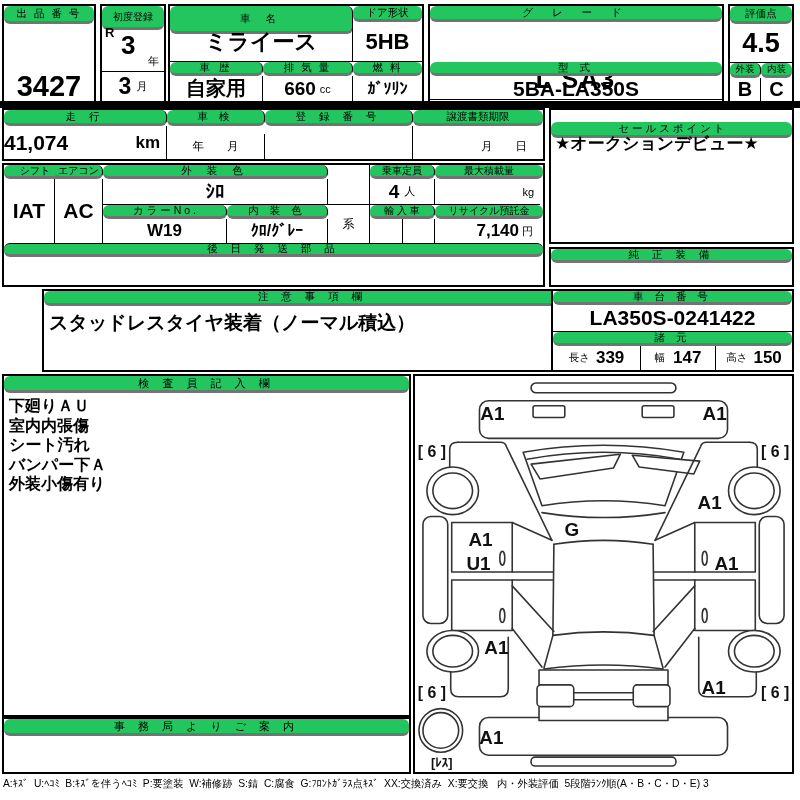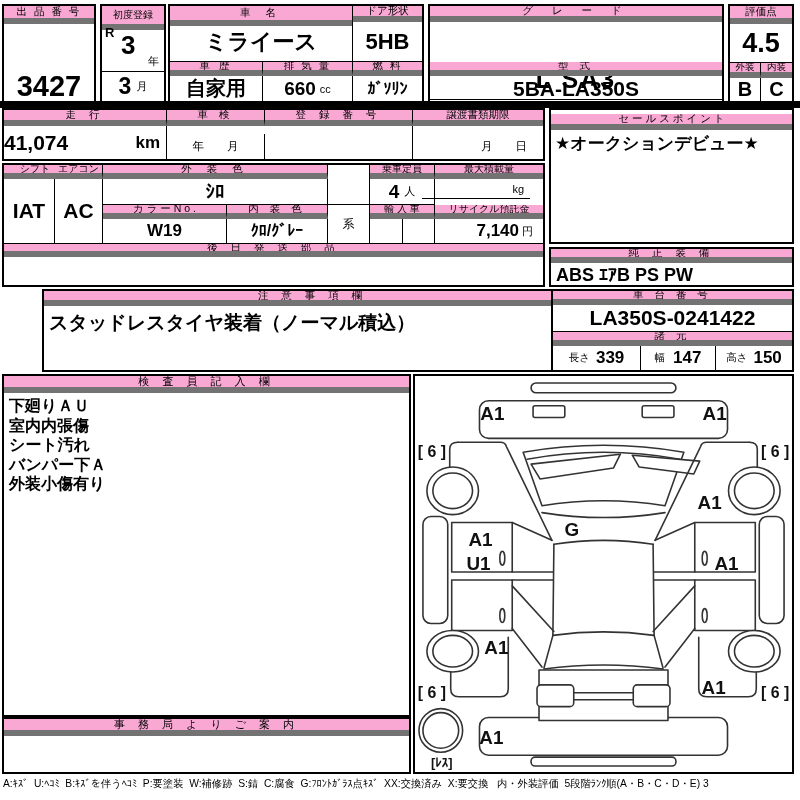--- a/index.html
+++ b/index.html
@@ -1,19 +1,19 @@
 <!DOCTYPE html>
 <html><head>
 <meta charset="utf-8">
 <style>
   html,body{margin:0;padding:0;background:#fff;}
   body{width:800px;height:800px;position:relative;font-family:"Liberation Sans","DejaVu Sans",sans-serif;color:#000;}
   .abs{position:absolute;box-sizing:border-box;}
   .box{position:absolute;box-sizing:border-box;border:2px solid #000;background:#fff;overflow:hidden;}
-  .hdr{background:#f9a8d4;border-bottom:6px solid #737373;display:flex;align-items:center;justify-content:center;font-size:10.5px;overflow:hidden;white-space:nowrap;}
+  .hdr{background:#22c55e;border-bottom:3px solid #737373;display:flex;align-items:center;justify-content:center;font-size:10.5px;overflow:hidden;white-space:nowrap;border-radius:6px;}
   .cell{display:flex;align-items:center;justify-content:center;overflow:hidden;white-space:nowrap;}
   .br{border-right:1px solid #000;}
   .bb{border-bottom:1px solid #000;}
   .bold{font-weight:bold;}
   .band{position:absolute;left:0;top:101px;width:800px;height:7px;background:#000;}
   .legend{position:absolute;left:3px;top:777px;width:795px;font-size:10.3px;white-space:pre;letter-spacing:0;}
   .small{font-size:10.5px;}
 </style>
 </head>
 <body>
@@ -30,21 +30,21 @@
     <span class="abs bold" style="left:19px;top:6px;font-size:26px;">3</span>
     <span class="abs" style="right:5px;bottom:2px;font-size:11px;">年</span>
   </div>
   <div class="cell abs" style="left:0;top:66px;width:62px;height:29px;gap:5px;">
     <span class="bold" style="font-size:23px;">3</span>
     <span style="font-size:11px;">月</span>
   </div>
 </div>
 
 <div class="box" style="left:168px;top:4px;width:256px;height:99px;">
-  <div class="hdr abs" style="left:0;top:0;width:183px;height:20px;letter-spacing:6px;border-right:1px solid #000;">車 名</div>
+  <div class="hdr abs" style="left:0;top:0;width:183px;height:28px;letter-spacing:6px;border-right:1px solid #000;">車 名</div>
   <div class="hdr abs" style="left:183px;top:0;width:69px;height:16px;">ドア形状</div>
   <div class="cell abs bold br bb" style="left:0;top:16px;width:183px;height:40px;font-size:22px;">ミライース</div>
   <div class="cell abs bold bb" style="left:183px;top:16px;width:69px;height:40px;font-size:22px;">5HB</div>
   <div class="hdr abs br" style="left:0;top:56px;width:93px;height:14px;letter-spacing:3px;">車 歴</div>
   <div class="hdr abs br" style="left:93px;top:56px;width:90px;height:14px;letter-spacing:2px;">排 気 量</div>
   <div class="hdr abs" style="left:183px;top:56px;width:69px;height:14px;letter-spacing:2px;">燃 料</div>
   <div class="cell abs bold br" style="left:0;top:70px;width:93px;height:25px;font-size:20px;">自家用</div>
   <div class="cell abs br" style="left:93px;top:70px;width:90px;height:25px;gap:4px;">
     <span class="bold" style="font-size:19px;">660</span>
     <span style="font-size:11px;">cc</span>
@@ -78,61 +78,60 @@
   <div class="cell abs br" style="left:0;top:16px;width:163px;height:33px;justify-content:space-between;padding-right:6px;gap:5px;">
     <span class="bold" style="font-size:21px;">41,074</span>
     <span class="bold" style="font-size:17px;">km</span>
   </div>
   <div class="cell abs br" style="left:163px;top:24px;width:98px;height:25px;font-size:11.5px;">年　　月</div>
   <div class="abs br" style="left:261px;top:16px;width:148px;height:33px;"></div>
   <div class="cell abs" style="left:409px;top:24px;width:130px;height:25px;font-size:11.5px;justify-content:flex-end;padding-right:16px;">月　　日</div>
 </div>
 
 <div class="box" style="left:549px;top:108px;width:245px;height:136px;">
-  <div class="hdr abs" style="left:0;top:4px;width:241px;height:16px;">セ ー ル ス ポ イ ン ト</div>
+  <div class="hdr abs" style="left:0;top:12px;width:241px;height:16px;">セ ー ル ス ポ イ ン ト</div>
   <div class="abs bold" style="left:4px;top:22px;font-size:17px;white-space:nowrap;">★オークションデビュー★</div>
 </div>
 
 <div class="box" style="left:2px;top:163px;width:543px;height:124px;">
   <div class="hdr abs br" style="left:0;top:0;width:63px;height:14px;font-size:10px;">シフト</div>
   <div class="cell abs bold br" style="left:0;top:14px;width:51px;height:64px;font-size:21px;">IAT</div>
   <div class="hdr abs br" style="left:51px;top:0;width:48px;height:14px;font-size:10px;">エアコン</div>
   <div class="cell abs bold br" style="left:51px;top:14px;width:48px;height:64px;font-size:21px;">AC</div>
 
   <div class="hdr abs br" style="left:99px;top:0;width:225px;height:14px;letter-spacing:6px;">外 装 色</div>
   <div class="cell abs bold br bb" style="left:99px;top:14px;width:225px;height:26px;font-size:19px;">ｼﾛ</div>
   <div class="abs br" style="left:324px;top:0;width:42px;height:40px;border-bottom:1px solid #000;"></div>
   <div class="hdr abs br" style="left:366px;top:0;width:65px;height:14px;font-size:10px;">乗車定員</div>
   <div class="cell abs br bb" style="left:366px;top:14px;width:65px;height:26px;gap:5px;">
     <span class="bold" style="font-size:19px;">4</span>
     <span style="font-size:11px;">人</span>
   </div>
   <div class="hdr abs" style="left:431px;top:0;width:108px;height:14px;font-size:10px;">最大積載量</div>
-  <div class="cell abs bb" style="left:418px;top:14px;width:108px;height:20px;justify-content:flex-end;padding-right:6px;font-size:11px;">kg</div>
+  <div class="cell abs bb" style="left:428px;top:14px;width:108px;height:26px;justify-content:flex-end;padding-right:6px;font-size:11px;">kg</div>
 
   <div class="hdr abs br" style="left:99px;top:40px;width:124px;height:14px;">カ ラ ー N o .</div>
   <div class="cell abs bold br" style="left:99px;top:54px;width:124px;height:24px;font-size:17px;">W19</div>
   <div class="hdr abs br" style="left:223px;top:40px;width:101px;height:14px;letter-spacing:4px;">内 装 色</div>
   <div class="cell abs bold br" style="left:223px;top:54px;width:101px;height:24px;font-size:16px;">ｸﾛ/ｸﾞﾚｰ</div>
   <div class="cell abs br" style="left:324px;top:40px;width:42px;height:38px;font-size:12px;">系</div>
   <div class="hdr abs br" style="left:366px;top:40px;width:65px;height:14px;font-size:10px;">輸 入 車</div>
   <div class="abs br" style="left:366px;top:54px;width:33px;height:24px;"></div>
   <div class="abs br" style="left:399px;top:54px;width:32px;height:24px;"></div>
   <div class="hdr abs" style="left:431px;top:40px;width:108px;height:14px;font-size:10px;">リサイクル預託金</div>
   <div class="cell abs" style="left:431px;top:54px;width:108px;height:24px;justify-content:flex-end;padding-right:10px;gap:3px;">
     <span class="bold" style="font-size:17px;">7,140</span>
     <span style="font-size:11px;">円</span>
   </div>
 
   <div class="hdr abs" style="left:0;top:78px;width:539px;height:14px;border-top:1px solid #000;letter-spacing:5px;">後 日 発 送 部 品</div>
 </div>
 
 <div class="box" style="left:549px;top:247px;width:245px;height:40px;">
   <div class="hdr abs" style="left:0;top:0;width:241px;height:14px;letter-spacing:5px;">純 正 装 備</div>
-  <div class="abs bold" style="left:5px;top:16px;font-size:18px;white-space:nowrap;">ABS ｴｱB PS PW</div>
 </div>
 
 <div class="box" style="left:2px;top:289px;width:541px;height:83px;margin-left:40px;">
   <div class="hdr abs" style="left:0;top:0;width:537px;height:15px;letter-spacing:5px;">注 意 事 項 欄</div>
   <div class="abs bold" style="left:5px;top:19px;font-size:19px;white-space:nowrap;">スタッドレスタイヤ装着（ノーマル積込）</div>
 </div>
 
 <div class="box" style="left:551px;top:289px;width:243px;height:83px;">
   <div class="hdr abs" style="left:0;top:0;width:239px;height:14px;letter-spacing:4px;">車 台 番 号</div>
   <div class="cell abs bold bb" style="left:0;top:14px;width:239px;height:27px;font-size:21px;">LA350S-0241422</div>

